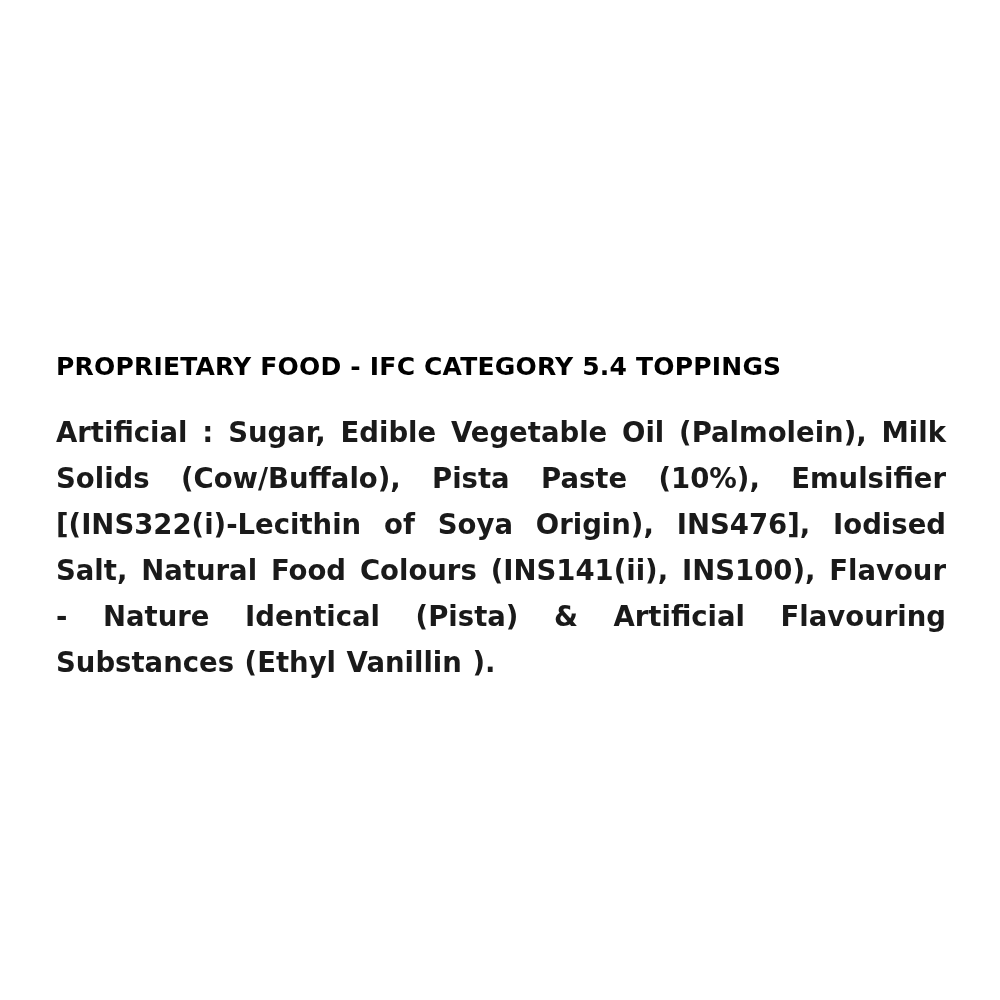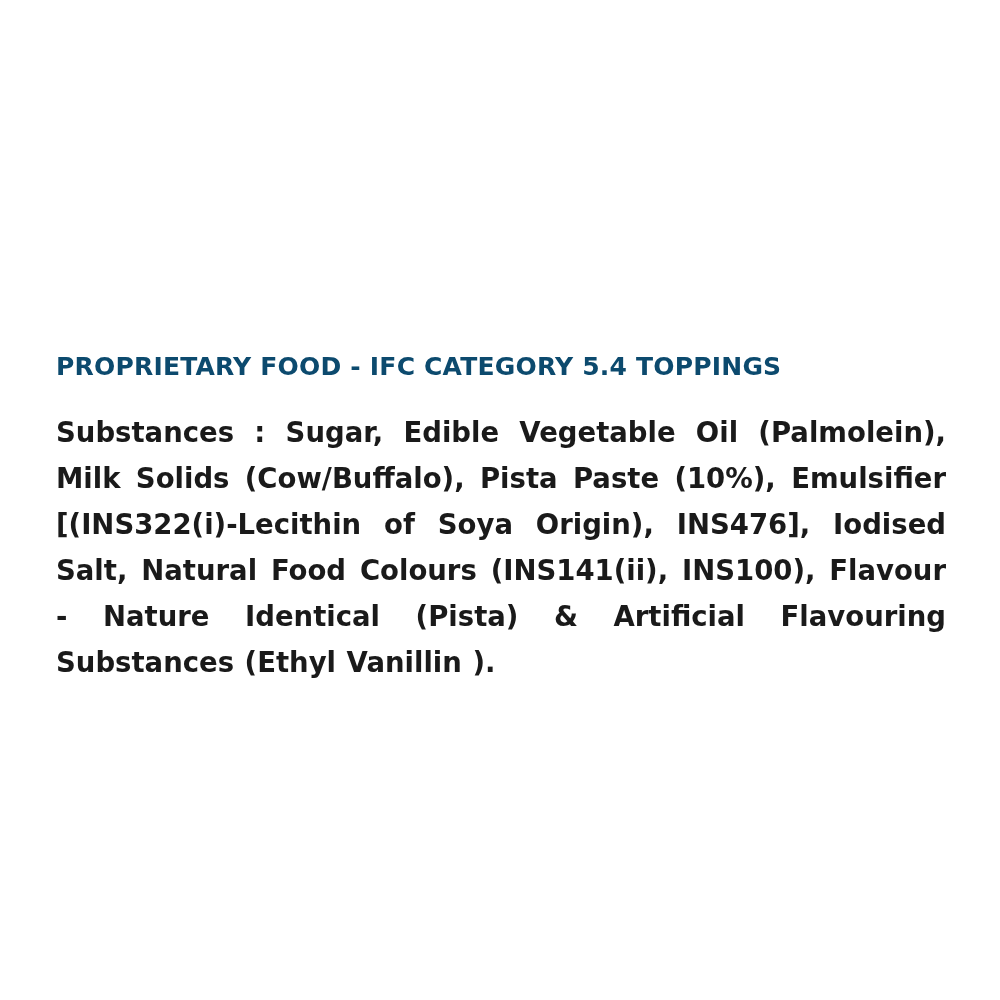--- a/index.html
+++ b/index.html
@@ -17,21 +17,21 @@
   .label-panel {
     position: absolute;
     left: 56px;
     top: 352px;
     width: 890px;
   }
   .category-line {
     font-size: 25px;
     font-weight: 700;
     letter-spacing: 0.2px;
-    color: #0c4a6e;
+    color: #000000;
     white-space: nowrap;
     margin-bottom: 14px;
   }
   .ingredients-block {
     font-size: 27.5px;
     line-height: 1.68;
     color: #1a1a1a;
     text-align: justify;
     text-justify: inter-word;
     word-spacing: 1px;
@@ -44,16 +44,16 @@
   }
 </style>
 </head>
 <body>
 
 <div class="label-panel">
 
   <div class="category-line">PROPRIETARY FOOD -  IFC CATEGORY 5.4 TOPPINGS</div>
 
   <p class="ingredients-block">
-    <span class="heading">Substances  :</span><span class="body-text"> Sugar, Edible Vegetable Oil (Palmolein), Milk Solids (Cow/Buffalo), Pista Paste (10%), Emulsifier [(INS322(i)-Lecithin of Soya Origin), INS476], Iodised Salt, Natural Food Colours (INS141(ii), INS100), Flavour - Nature Identical (Pista) &amp; Artificial Flavouring Substances (Ethyl Vanillin ).</span>
+    <span class="heading">Artificial  :</span><span class="body-text"> Sugar, Edible Vegetable Oil (Palmolein), Milk Solids (Cow/Buffalo), Pista Paste (10%), Emulsifier [(INS322(i)-Lecithin of Soya Origin), INS476], Iodised Salt, Natural Food Colours (INS141(ii), INS100), Flavour - Nature Identical (Pista) &amp; Artificial Flavouring Substances (Ethyl Vanillin ).</span>
   </p>
 
 </div>
 
 </body></html>

